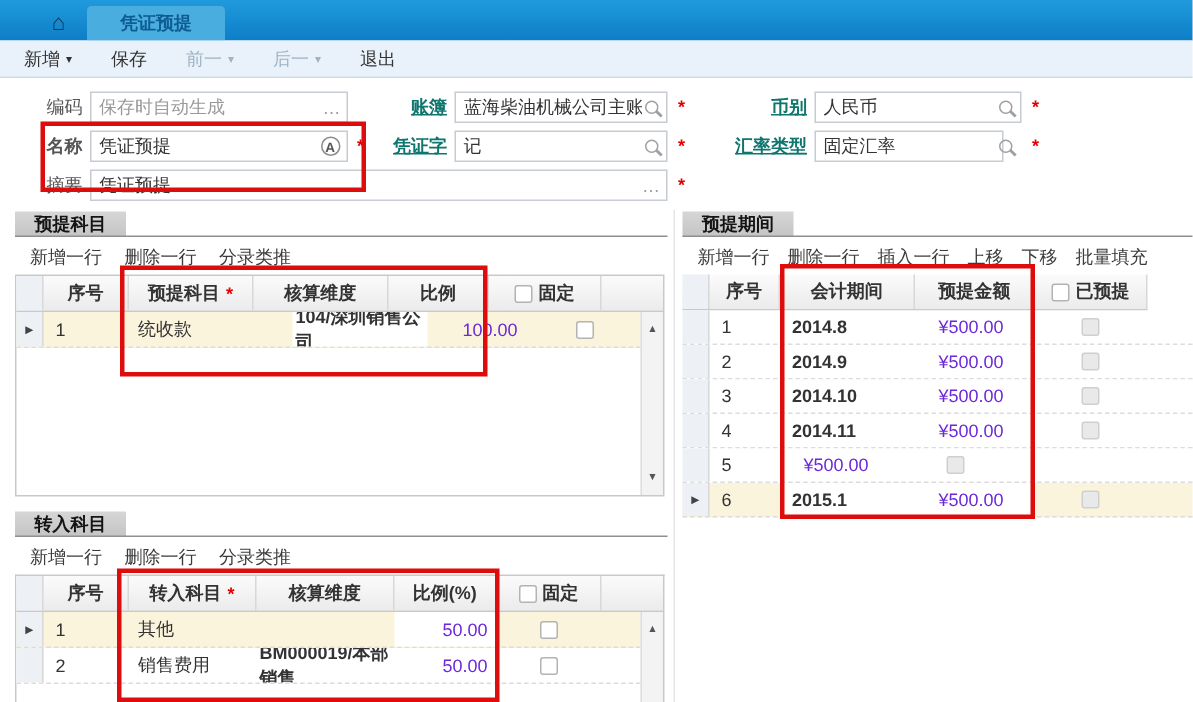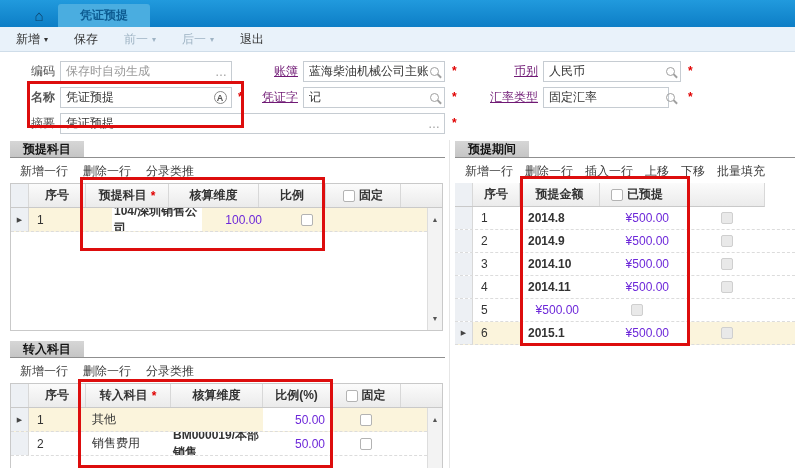--- a/index.html
+++ b/index.html
@@ -22,21 +22,21 @@
   .toolbar { position:absolute; left:0; top:27px; width:795px; height:25px;
     background:#e9f2fa; border-bottom:1px solid #cfdde9;
     display:flex; align-items:center; padding-left:16px; gap:26px; }
   .tbtn { display:flex; align-items:center; gap:4px; color:#333; cursor:pointer; }
   .tbtn.disabled { color:#9fb4c4; }
   .caret { font-size:8px; color:inherit; }
 
   
   .flabel { position:absolute; height:20px; line-height:20px; text-align:right; color:#555; }
   .flink  { position:absolute; height:20px; line-height:20px; text-align:right;
-    color:#701a75; text-decoration:underline; cursor:pointer; }
+    color:#0f766e; text-decoration:underline; cursor:pointer;font-weight:bold; }
   .finput { position:absolute; height:21px; border:1px solid #c6ccd2; background:#fff;
     font-family:inherit; font-size:12px; color:#333; padding:0 16px 0 5px; }
   .finput.gray { color:#999; }
   .star { position:absolute; color:#e00000; font-weight:bold; }
   .in-ic { position:absolute; width:16px; height:19px; display:flex; align-items:center;
     justify-content:center; color:#9b9b9b; cursor:pointer; }
   .mag { width:9px; height:9px; border:1px solid #a0a0a0; border-radius:50%; position:relative; }
   .mag::after { content:""; position:absolute; width:5px; height:1.5px; background:#a0a0a0;
     transform:rotate(45deg); right:-4px; bottom:-1px; }
   .lang-ic { width:13px; height:13px; border:1px solid #8a8a8a; border-radius:50%;
@@ -192,20 +192,21 @@
       <span class="cb"></span>
       <span>固定</span>
     </div>
     <div class="cell fill"></div>
   </div>
   <div class="grow sel">
     <div class="cell c-marker">
         <span class="marker-glyph">▶</span>
       </div>
     <div class="cell" style="width:57px;padding-left:8px;">1</div>
+    <div class="cell" style="width:83px;padding-left:6px;">统收款</div>
     <div class="cell bold whitecell" style="width:90px;padding-left:2px;margin-left:26px;">104/深圳销售公司</div>
     <div class="cell right num-blue" style="width:67px;padding-right:7px;">100.00</div>
     <div class="cell center" style="width:75px;">
         <span class="cb"></span>
       </div>
     <div class="cell fill"></div>
   </div>
   <div class="vscroll" style="right:0;top:24px;bottom:0;">
     <div class="up">▲</div>
     <div class="down">▼</div>
@@ -220,20 +221,21 @@
   <span>插入一行</span>
   <span>上移</span>
   <span>下移</span>
   <span>批量填充</span>
 </div>
 
 <div class="gridbox noborder" style="left:455px;top:183px;width:340px;height:162px;">
   <div class="ghead" style="width:310px;border-right:1px solid #d8d8d8;">
     <div class="cell c-marker"></div>
     <div class="cell center" style="width:47px;">序号</div>
+    <div class="cell center" style="width:90px;">会计期间</div>
     <div class="cell center" style="width:80px;">预提金额</div>
     <div class="cell center" style="width:74px;border-right:none;">
       <span class="cb"></span>
       <span>已预提</span>
     </div>
   </div>
 
   <div class="grow h23">
     <div class="cell c-marker"></div>
     <div class="cell" style="width:47px;padding-left:8px;">1</div>

